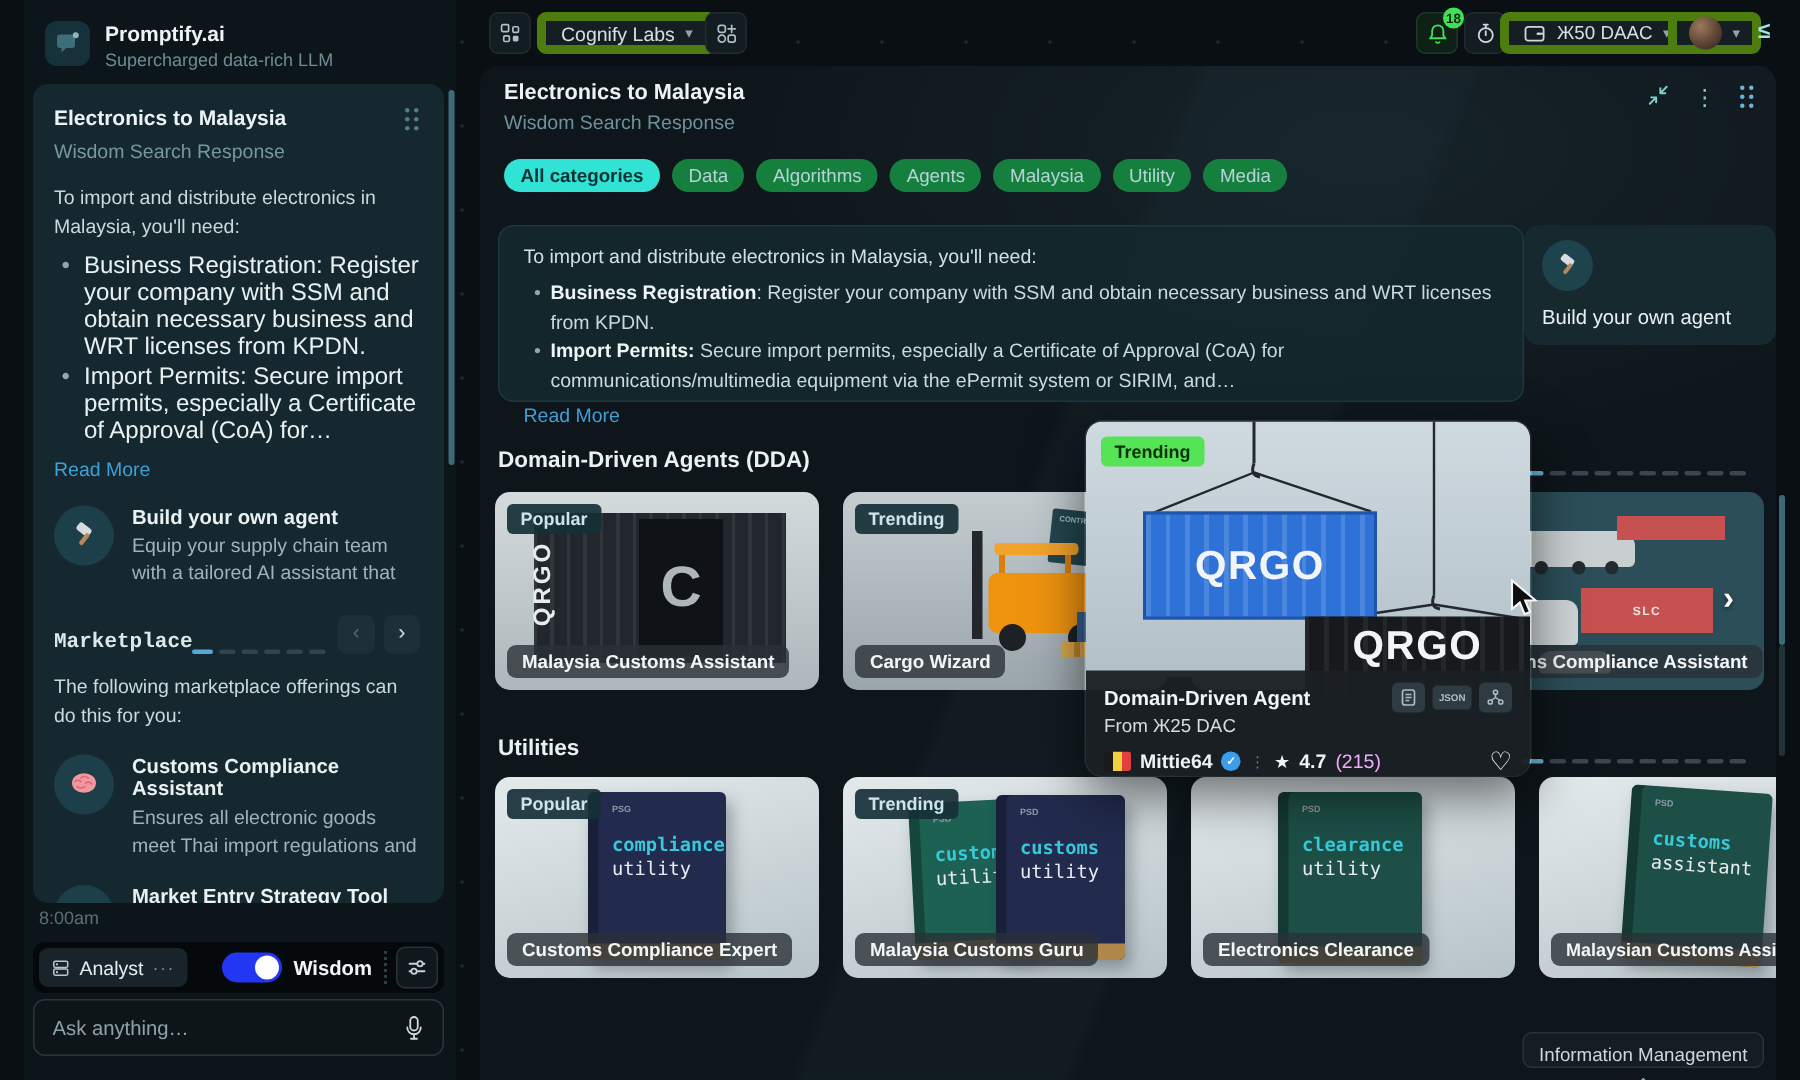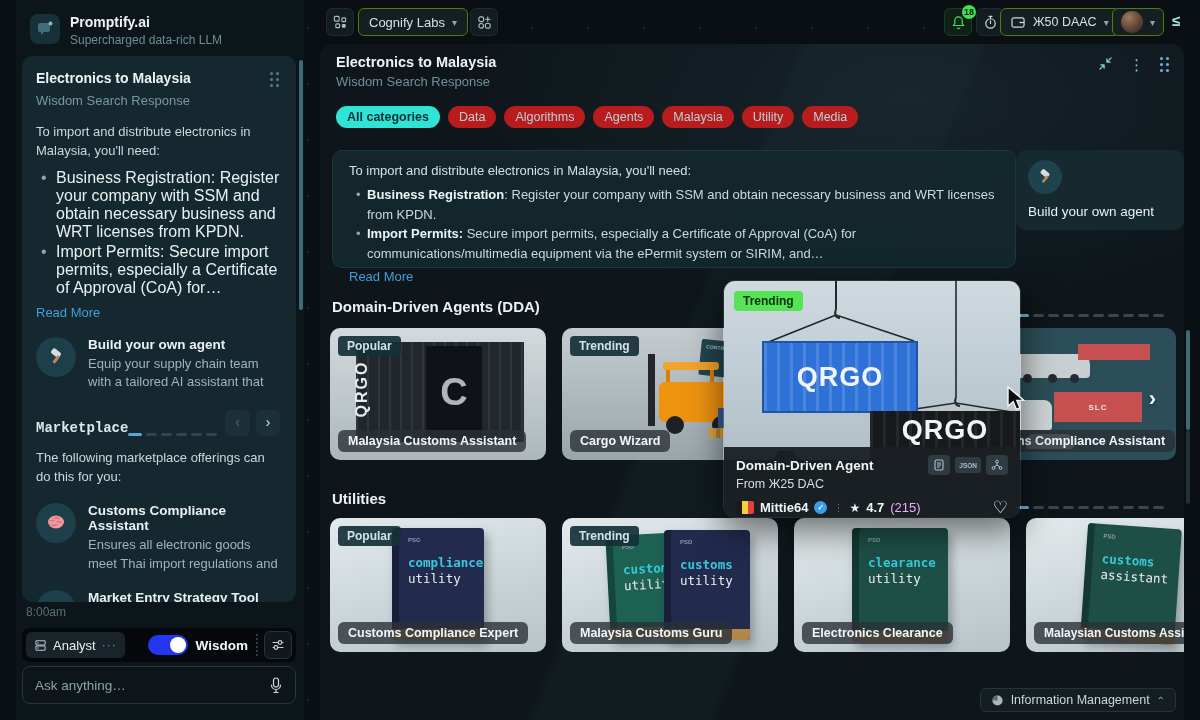--- a/index.html
+++ b/index.html
@@ -54,42 +54,42 @@
   .toggle .knob { position:absolute; right:2px; top:2px; width:16px; height:16px; border-radius:50%; background:#fff; }
   .toggle-lbl { font-size:13.5px; font-weight:700; color:#f2f6f7; margin:0 8px 0 8px; }
   .v-divider { height:22px; border-left:2px dotted #2c3e46; margin-right:6px; }
   .sliders-btn { width:28px; height:28px; border-radius:6px; background:#10181d; border:1px solid #26343c; display:flex; align-items:center; justify-content:center; cursor:pointer; }
   .ask-input-wrap { position:absolute; left:6px; top:666px; width:274px; height:38px; background:#0d1519; border:1px solid #28363e; border-radius:8px; display:flex; align-items:center; padding:0 12px; }
   .ask-input { flex:1; background:transparent; border:none; outline:none; font-family:"Liberation Sans",sans-serif; font-size:13.5px; color:#d0dde1; }
   .ask-input::placeholder { color:#8da3aa; }
 
   
   .tb-btn { position:absolute; top:8px; width:28px; height:28px; border-radius:6px; background:#131c21; border:1px solid #202b31; display:flex; align-items:center; justify-content:center; cursor:pointer; }
-  .tb-chip { position:absolute; top:8px; height:28px; border-radius:6px; background:#151e23; border:1px solid #4d7c0f; display:flex; align-items:center; gap:7px; padding:0 10px; font-size:13px; color:#d6e0e3; cursor:pointer; }
+  .tb-chip { position:absolute; top:8px; height:28px; border-radius:6px; background:#151e23; border:6px solid #4d7c0f; display:flex; align-items:center; gap:7px; padding:0 10px; font-size:13px; color:#d6e0e3; cursor:pointer; }
   .chev { font-size:10px; color:#8fa3aa; }
   .bell-btn { background:#0f2117; border-color:#1b3a26; position:relative; }
   .badge-12 { position:absolute; top:-4px; right:-5px; min-width:14px; height:14px; border-radius:8px; background:#3fe257; color:#06290e; font-size:9px; font-weight:700; display:flex; align-items:center; justify-content:center; padding:0 2px; }
   .avatar { width:22px; height:22px; border-radius:50%; background:radial-gradient(circle at 35% 30%, #9c7a5c, #5e4436 55%, #2c2220); }
   .flash { position:absolute; top:12px; left:1172px; font-size:15px; font-weight:700; color:#9fe8df; cursor:pointer; }
 
   
   #panel { position:absolute; left:320px; top:44px; width:864px; height:676px; background:#0e161b; border-radius:12px 12px 0 0; overflow:hidden; }
   #panel::before { content:""; position:absolute; inset:0; background:
       radial-gradient(620px 300px at 68% 8%, rgba(32,52,60,.45), transparent 70%),
       linear-gradient(112deg, transparent 42%, rgba(20,32,38,.55) 43%, rgba(20,32,38,.55) 58%, transparent 59%);
     pointer-events:none; }
   .panel-title { position:absolute; left:16px; top:10px; font-size:14.5px; font-weight:700; color:#edf3f4; }
   .panel-sub { position:absolute; left:16px; top:30px; font-size:13px; color:#6e929b; }
   .panel-icons { position:absolute; right:14px; top:12px; display:flex; gap:16px; align-items:center; }
   .panel-icons .ic { color:#7fd0cd; font-size:15px; cursor:pointer; line-height:1; }
   .grid-dots { display:grid; grid-template-columns:repeat(2,4px); grid-auto-rows:4px; gap:2px; cursor:pointer; }
   .grid-dots i { width:3px; height:3px; border-radius:50%; background:#6db3d6; }
 
   .chips { position:absolute; left:16px; top:62px; display:flex; gap:8px; }
-  .chip { height:22px; border-radius:11px; padding:0 11px; display:flex; align-items:center; font-size:12.5px; background:#b91c1c; color:#b7d3d8; cursor:pointer; }
+  .chip { height:22px; border-radius:11px; padding:0 11px; display:flex; align-items:center; font-size:12.5px; background:#15803d; color:#b7d3d8; cursor:pointer; }
   .chip.active { background:#30e3d4; color:#073034; font-weight:700; }
 
   .summary-box { position:absolute; left:12px; top:106px; width:684px; height:118px; background:rgba(19,40,46,.9); border:1px solid #1d3840; border-radius:10px; padding:12px 16px; }
   .summary-box .intro { font-size:13px; color:#d3e0e3; }
   .summary-ul { list-style:none; padding-left:18px; margin-top:7px; }
   .summary-ul li { position:relative; font-size:13px; color:#cbdade; line-height:1.5; }
   .summary-ul li::before { content:"•"; position:absolute; left:-11px; color:#8fa8ad; }
   .summary-ul b { color:#eef5f6; }
   .summary-box .readmore { margin-top:6px; }
 
@@ -166,21 +166,21 @@
   .flag i { flex:1; } .flag i:nth-child(1){background:#1a1a1a;} .flag i:nth-child(2){background:#f3d03e;} .flag i:nth-child(3){background:#e04040;}
   .hc-seller { font-size:13px; font-weight:700; color:#eef4f5; }
   .verify { width:13px; height:13px; border-radius:50%; background:#3b9ee8; color:#fff; font-size:8px; font-weight:700; display:flex; align-items:center; justify-content:center; }
   .dot-div { color:#6b7f86; font-size:10px; }
   .hc-star { color:#f2f6f7; font-size:12px; }
   .hc-score { font-size:13px; font-weight:700; color:#f0f5f6; }
   .hc-count { font-size:13px; color:#f0abfc; }
   .heart { margin-left:auto; font-size:17px; color:#f2f6f7; cursor:pointer; }
 
   
-  .footer-pill { position:absolute; right:8px; bottom:8px; height:24px; border-radius:6px; background:rgba(21,30,35,.9); border:1px solid #26333a; display:flex; align-items:center; gap:7px; padding:0 10px; cursor:pointer; }
+  .footer-pill { position:absolute; right:8px; bottom:8px; height:24px; border-radius:6px; background:rgba(21,30,35,.9); border:1px solid #26333a; display:flex; align-items:center; gap:7px; padding:0 10px; cursor:pointer;flex-direction:column; }
   .footer-pill .txt { font-size:12.5px; color:#ccd7db; }
   .footer-pill .up { font-size:10px; color:#9ab0b6; }
   .page-scroll-thumb { position:absolute; left:1186px; top:330px; width:4px; height:100px; background:#3c6b77; border-radius:2px; }
   .page-scroll-track { position:absolute; left:1186px; top:430px; width:4px; height:74px; background:#223239; border-radius:2px; }
   .cursor { position:absolute; left:1006px; top:386px; z-index:99; pointer-events:none; }
 </style>
 </head>
 <body>
 
 <div id="sidebar">

